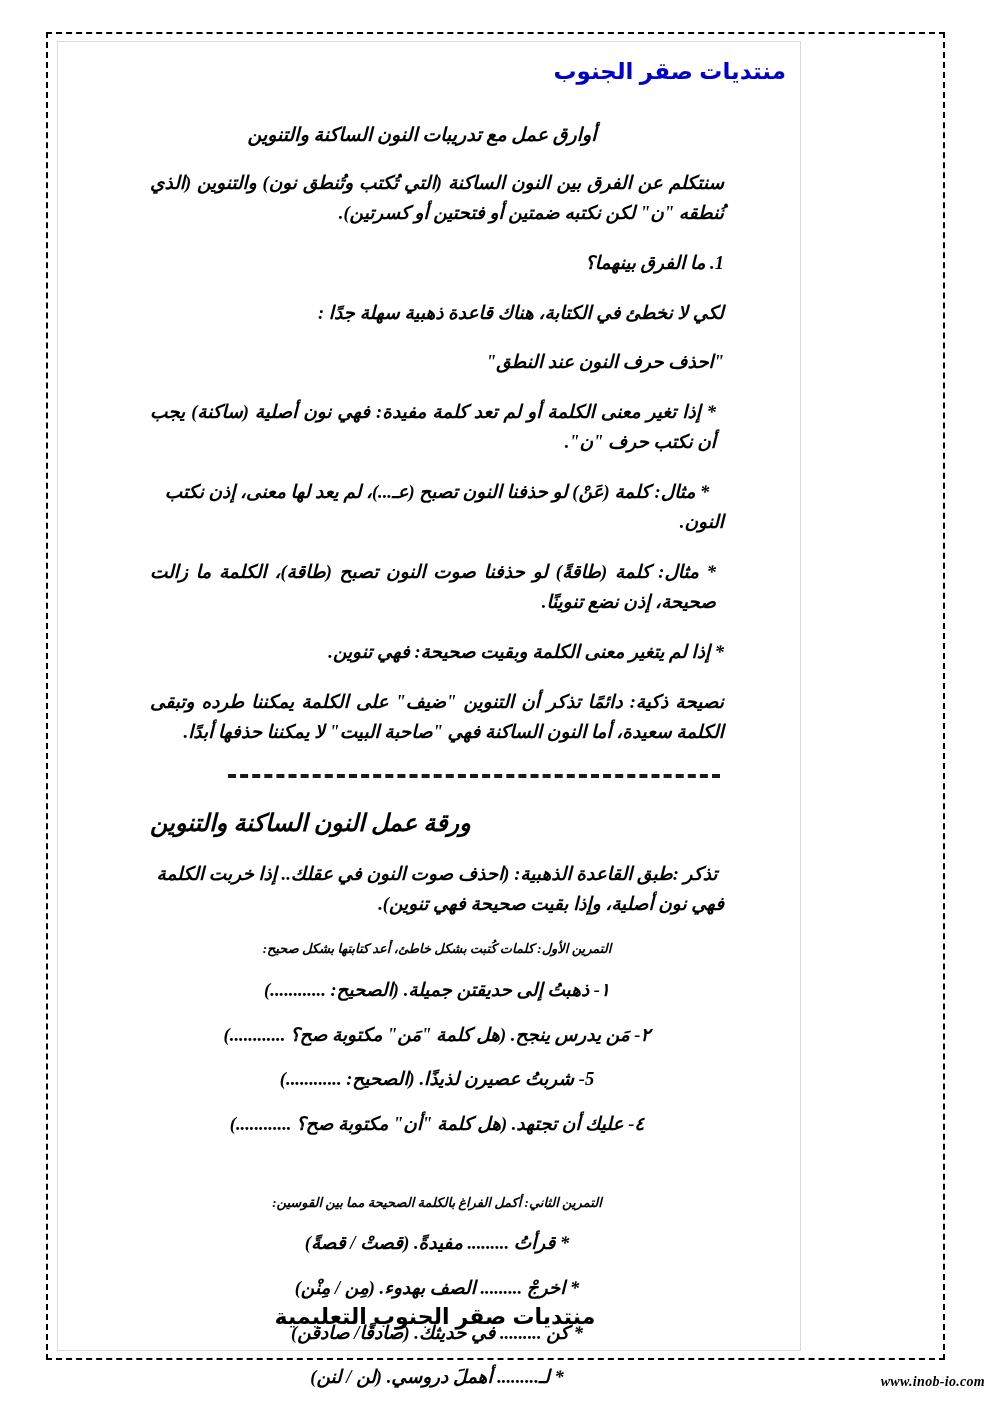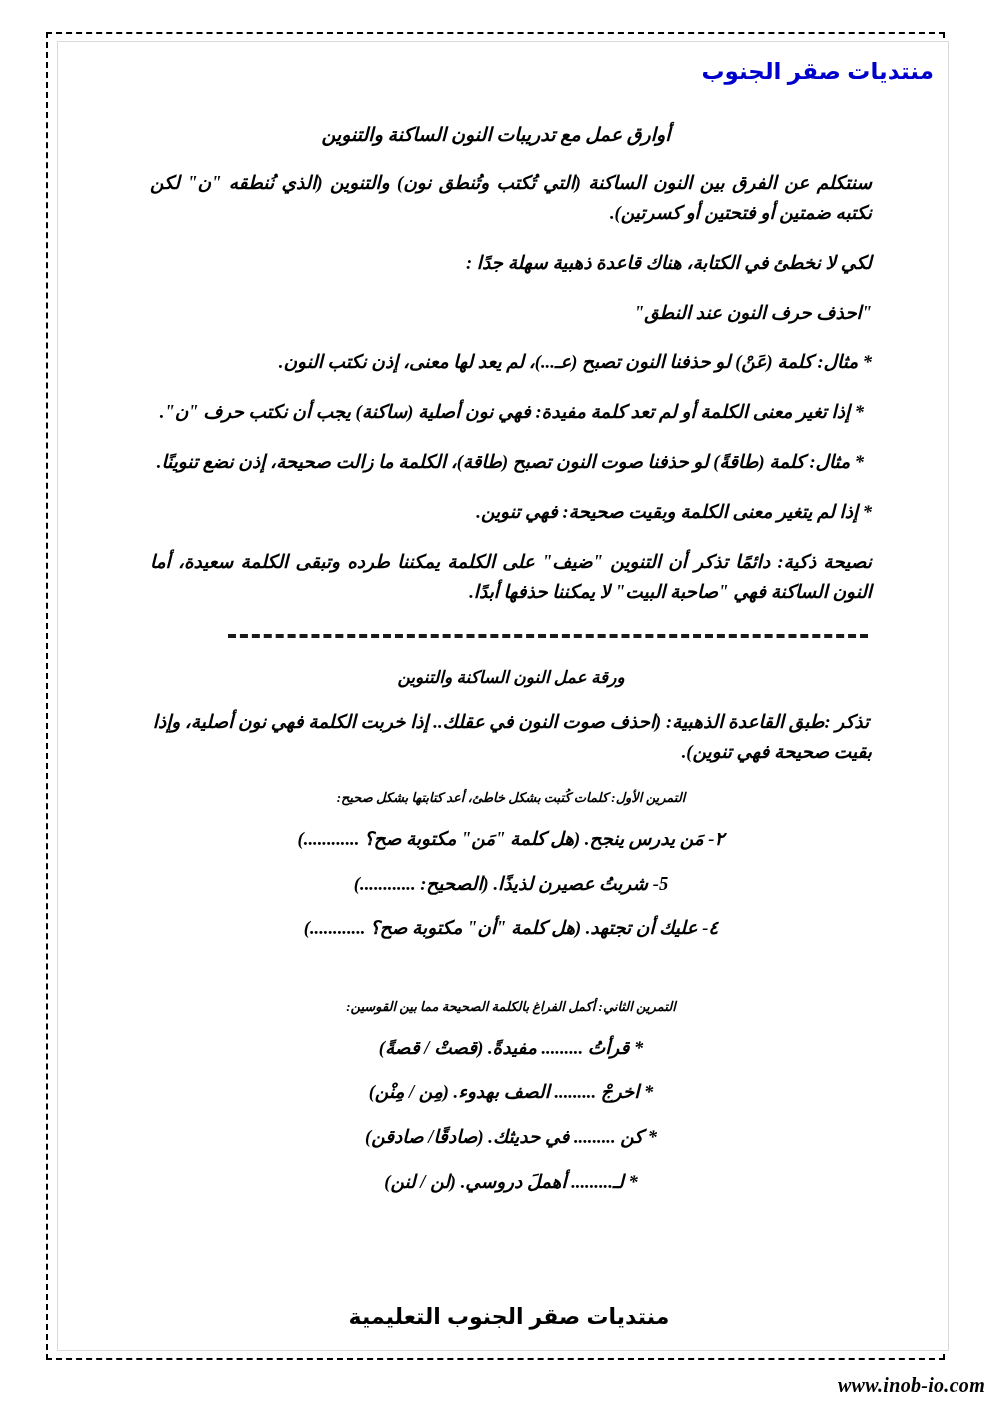--- a/index.html
+++ b/index.html
@@ -26,21 +26,21 @@
     height: 1328px;
     border: 2px dashed #000000;
     box-sizing: border-box;
   }
 
   
   .content-frame {
     position: absolute;
     left: 57px;
     top: 41px;
-    width: 892px;
+    width: 744px;
     height: 1310px;
     border: 1px solid #d9d9d9;
     box-sizing: border-box;
     background: #ffffff;
   }
 
   
   .site-banner {
     position: absolute;
     right: 14px;
@@ -95,25 +95,25 @@
   
   .section-rule {
     height: 0;
     border: 0;
     border-top: 4px dashed #1a1a1a;
     margin: 26px 4px 26px 78px;
   }
 
   
   .ws-heading {
-    font-size: 17px;
+    font-size: 24px;
     font-weight: 700;
     line-height: 1.6;
     margin: 0 0 17px 0;
-    text-align: center;
+    text-align: left;
   }
 
   .ex-heading {
     font-size: 13px;
     font-weight: 700;
     line-height: 1.6;
     margin: 0 0 16px 0;
     text-align: center;
   }
 
@@ -141,21 +141,21 @@
     font-weight: 700;
     direction: rtl;
   }
 
   
   .watermark {
     position: absolute;
     right: 8px;
     top: 1374px;
     font-family: "Liberation Serif", "DejaVu Serif", serif;
-    font-size: 20px;
+    font-size: 14px;
     font-weight: 700;
     font-style: italic;
     letter-spacing: 0.3px;
     direction: ltr;
     color: #000000;
   }
 </style>
 </head>
 <body>
 
@@ -164,43 +164,45 @@
 <div class="content-frame">
 
   <div class="site-banner">منتديات صقر الجنوب</div>
 
   <div class="doc-body">
 
     <h1 class="doc-title">أوارق عمل مع تدريبات النون الساكنة والتنوين</h1>
 
     <p class="para">سنتكلم عن الفرق بين النون الساكنة (التي تُكتب وتُنطق نون) والتنوين (الذي نُنطقه "ن" لكن نكتبه ضمتين أو فتحتين أو كسرتين).</p>
 
+    <p class="para center-ish">1. ما الفرق بينهما؟</p>
 
     <p class="para center-ish">لكي لا نخطئ في الكتابة، هناك قاعدة ذهبية سهلة جدًا :</p>
 
     <p class="para center-ish">"احذف حرف النون عند النطق"</p>
 
+    <p class="para indent-star">* إذا تغير معنى الكلمة أو لم تعد كلمة مفيدة: فهي نون أصلية (ساكنة) يجب أن نكتب حرف "ن".</p>
+
     <p class="para center-ish">* مثال: كلمة (عَنْ) لو حذفنا النون تصبح (عـ...)، لم يعد لها معنى، إذن نكتب النون.</p>
 
-    <p class="para indent-star">* إذا تغير معنى الكلمة أو لم تعد كلمة مفيدة: فهي نون أصلية (ساكنة) يجب أن نكتب حرف "ن".</p>
-
     <p class="para indent-star">* مثال: كلمة (طاقةً) لو حذفنا صوت النون تصبح (طاقة)، الكلمة ما زالت صحيحة، إذن نضع تنوينًا.</p>
 
     <p class="para center-ish">* إذا لم يتغير معنى الكلمة وبقيت صحيحة: فهي تنوين.</p>
 
     <p class="para">نصيحة ذكية: دائمًا تذكر أن التنوين "ضيف" على الكلمة يمكننا طرده وتبقى الكلمة سعيدة، أما النون الساكنة فهي "صاحبة البيت" لا يمكننا حذفها أبدًا.</p>
 
     <hr class="section-rule">
 
     <p class="ws-heading">ورقة عمل النون الساكنة والتنوين</p>
 
     <p class="para center-ish">تذكر :طبق القاعدة الذهبية: (احذف صوت النون في عقلك.. إذا خربت الكلمة فهي نون أصلية، وإذا بقيت صحيحة فهي تنوين).</p>
 
     <p class="ex-heading">التمرين الأول: كلمات كُتبت بشكل خاطئ، أعد كتابتها بشكل صحيح:</p>
 
+    <p class="ex-item">١- ذهبتُ إلى حديقتن جميلة. (الصحيح: ............)</p>
     <p class="ex-item">٢- مَن يدرس ينجح. (هل كلمة "مَن" مكتوبة صح؟ ............)</p>
     <p class="ex-item">5- شربتُ عصيرن لذيذًا. (الصحيح: ............)</p>
     <p class="ex-item">٤- عليك أن تجتهد. (هل كلمة "أن" مكتوبة صح؟ ............)</p>
 
     <div class="gap-block"></div>
 
     <p class="ex-heading">التمرين الثاني: أكمل الفراغ بالكلمة الصحيحة مما بين القوسين:</p>
 
     <p class="ex-item">* قرأتُ ......... مفيدةً.  (قصتْ / قصةً)</p>
     <p class="ex-item">* اخرجْ ......... الصف بهدوء. (مِن / مِنْن)</p>

